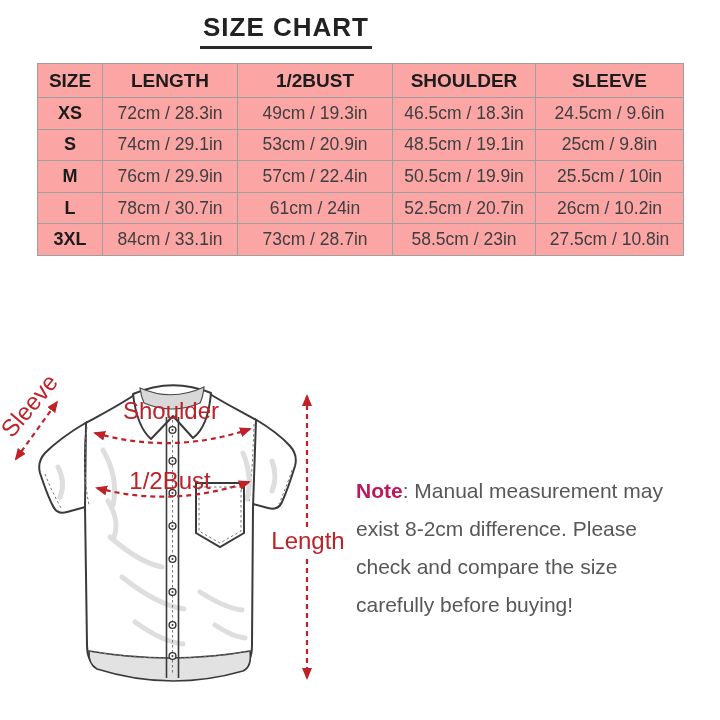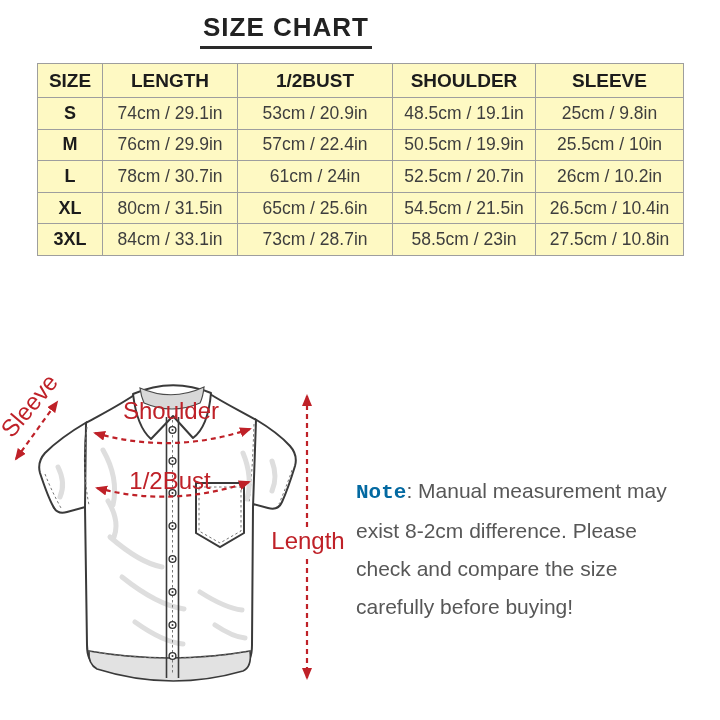--- a/index.html
+++ b/index.html
@@ -6,39 +6,39 @@
   .page{position:relative;width:720px;height:720px;background:#ffffff;
         font-family:"Liberation Sans",sans-serif;overflow:hidden;}
 
   
   .title-wrap{position:absolute;top:12px;left:0;width:572px;text-align:center;}
   .title{display:inline-block;font-size:26px;font-weight:bold;color:#222;
          letter-spacing:1px;border-bottom:3px solid #2a2a2a;padding:0 3px 3px;}
 
   
   table.size-chart{position:absolute;left:37px;top:63px;width:646px;
-                   border-collapse:collapse;table-layout:fixed;background:#fef9c3;}
+                   border-collapse:collapse;table-layout:fixed;background:#fca5a5;}
   .size-chart th,.size-chart td{border:1.5px solid #9e9e9e;text-align:center;
                    vertical-align:middle;padding:0;white-space:nowrap;overflow:hidden;}
   .size-chart th{height:33px;font-size:19px;font-weight:bold;color:#1c1c1c;}
   .size-chart td{height:30.6px;font-size:17.5px;color:#3e3e3e;font-weight:normal;}
   .size-chart td.size{font-weight:bold;color:#1c1c1c;font-size:18px;}
 
   
   .shirt-svg{position:absolute;left:0;top:375px;width:345px;height:320px;}
   .red-label{fill:#bf2128;font-family:"Liberation Sans",sans-serif;font-size:24px;}
   .red-dash{stroke:#bf2128;stroke-width:2.2;fill:none;stroke-dasharray:5 4;}
   .outline{stroke:#3a3a3a;stroke-width:2;fill:#ffffff;stroke-linejoin:round;}
   .crease{stroke:#dedede;stroke-width:5;fill:none;stroke-linecap:round;}
   .stitch{stroke:#777;stroke-width:1;fill:none;stroke-dasharray:2.5 2.5;}
 
   
   .note{position:absolute;left:356px;top:472px;width:338px;
         font-size:21px;line-height:38px;color:#575757;}
-  .note b{color:#0369a1;font-weight:bold;font-family:Liberation Mono, monospace;}
+  .note b{color:#be185d;font-weight:bold;}
 </style>
 </head>
 <body>
 
 <div class="page">
 
   <div class="title-wrap">
     <div class="title">SIZE CHART</div>
   </div>
 
@@ -52,46 +52,46 @@
     </colgroup>
     <tbody>
         <tr>
       <th>SIZE</th>
       <th>LENGTH</th>
       <th>1/2BUST</th>
       <th>SHOULDER</th>
       <th>SLEEVE</th>
     </tr>
     <tr>
+      <td class="size">XS</td>
+      <td>72cm / 28.3in</td>
+      <td>49cm / 19.3in</td>
+      <td>46.5cm / 18.3in</td>
+      <td>24.5cm / 9.6in</td>
+    </tr>
+    <tr>
       <td class="size">S</td>
       <td>74cm / 29.1in</td>
       <td>53cm / 20.9in</td>
       <td>48.5cm / 19.1in</td>
       <td>25cm / 9.8in</td>
     </tr>
     <tr>
       <td class="size">M</td>
       <td>76cm / 29.9in</td>
       <td>57cm / 22.4in</td>
       <td>50.5cm / 19.9in</td>
       <td>25.5cm / 10in</td>
     </tr>
     <tr>
       <td class="size">L</td>
       <td>78cm / 30.7in</td>
       <td>61cm / 24in</td>
       <td>52.5cm / 20.7in</td>
       <td>26cm / 10.2in</td>
-    </tr>
-    <tr>
-      <td class="size">XL</td>
-      <td>80cm / 31.5in</td>
-      <td>65cm / 25.6in</td>
-      <td>54.5cm / 21.5in</td>
-      <td>26.5cm / 10.4in</td>
     </tr>
     <tr>
       <td class="size">3XL</td>
       <td>84cm / 33.1in</td>
       <td>73cm / 28.7in</td>
       <td>58.5cm / 23in</td>
       <td>27.5cm / 10.8in</td>
     </tr>
   </tbody>
     </table>

